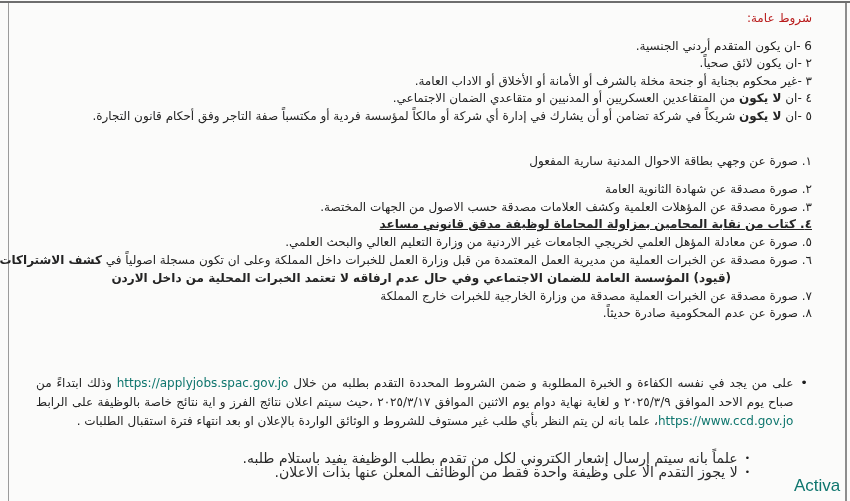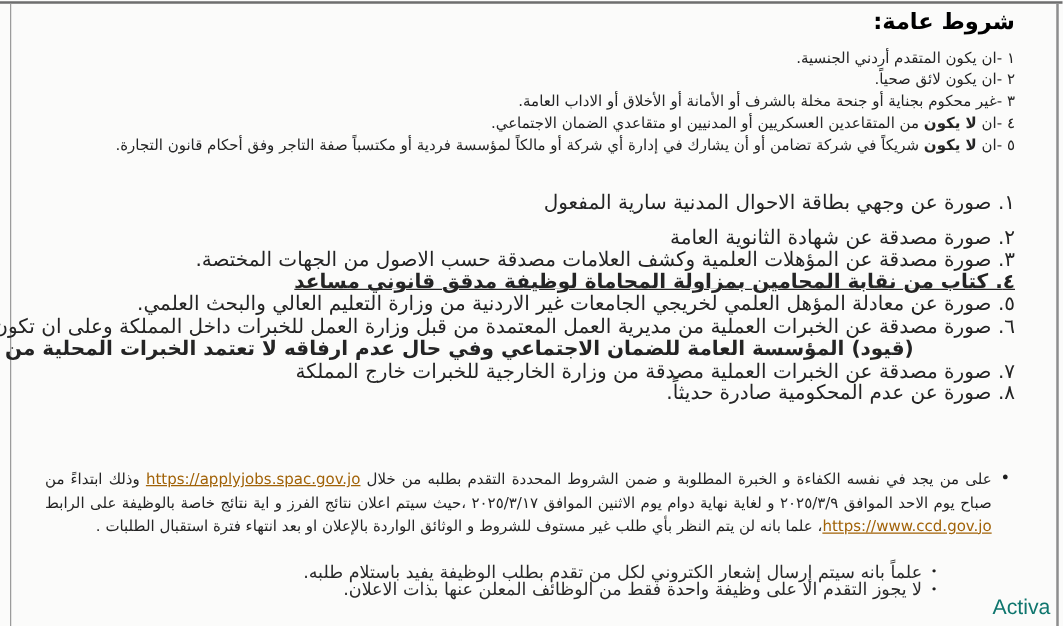--- a/index.html
+++ b/index.html
@@ -6,37 +6,37 @@
   body{
     width:850px;height:501px;position:relative;overflow:hidden;
     background:#fbfbfa;color:#222;
     font-family:"DejaVu Sans",sans-serif;
   }
   .topline{position:absolute;top:1px;left:0;width:850px;height:2px;background:#6e6e6e;}
   .leftline{position:absolute;top:3px;left:8px;width:1px;height:498px;background:#9b9b9b;}
   .rightline{position:absolute;top:3px;left:845px;width:2px;height:498px;background:#8d8d8d;}
 
   section{direction:rtl;text-align:right;}
-  .sec-h{font-size:18px;font-weight:bold;line-height:14px;margin:0;color:#000000;}
+  .sec-h{font-size:12px;font-weight:normal;line-height:14px;margin:0;color:#b91c1c;}
 
   .conditions{position:absolute;top:11px;right:38px;left:20px;}
   .conditions .list{margin-top:13px;}
   .c-item{font-size:12px;line-height:17.4px;white-space:nowrap;color:#242424;}
 
   .docs{position:absolute;top:144px;right:38px;left:12px;}
   .docs .list{margin-top:9px;}
-  .d-item{font-size:16px;line-height:17.8px;white-space:nowrap;color:#242424;}
+  .d-item{font-size:12px;line-height:17.8px;white-space:nowrap;color:#242424;}
   .d-item.gap-after{margin-bottom:10px;}
   .d-item.bold-underline{font-weight:bold;text-decoration:underline;}
   .d-line2{margin-left:0;margin-right:81px;font-weight:bold;}
 
   .apply{position:absolute;top:374px;right:42px;left:36px;display:flex;gap:7px;align-items:flex-start;}
   .blt{font-size:13px;line-height:18.8px;color:#1d1d1d;flex:0 0 auto;}
   .apply-text{margin:0;flex:1;font-size:12px;line-height:18.8px;text-align:justify;color:#242424;}
-  a.link{color:#a16207;text-decoration:underline;font-family:"DejaVu Sans",sans-serif;cursor:pointer;}
+  a.link{color:#0f766e;font-family:"DejaVu Sans",sans-serif;cursor:pointer;}
 
   .notes{position:absolute;top:452px;right:100px;left:200px;}
   .note-row{display:flex;gap:7px;align-items:flex-start;}
   .note-row .blt{font-size:9px;line-height:13.5px;}
   .note-text{font-size:14px;line-height:13.5px;white-space:nowrap;color:#2a2a2a;}
 
   .watermark{
     position:absolute;top:476px;left:794px;white-space:nowrap;
     font-family:"Liberation Sans",sans-serif;font-size:17px;color:#0f766e;
   }
@@ -45,21 +45,21 @@
 </head>
 <body>
 
 <div class="topline"></div>
 <div class="leftline"></div>
 <div class="rightline"></div>
 
 <section class="conditions" dir="rtl">
   <h2 class="sec-h">شروط عامة:</h2>
   <div class="list">
-    <div class="c-item">١ -ان يكون المتقدم أردني الجنسية.</div>
+    <div class="c-item">6 -ان يكون المتقدم أردني الجنسية.</div>
     <div class="c-item">٢ -ان يكون لائق صحياً.</div>
     <div class="c-item">٣ -غير محكوم بجناية أو جنحة مخلة بالشرف أو الأمانة أو الأخلاق أو الاداب العامة.</div>
     <div class="c-item"><span>٤ -ان </span><b>لا يكون</b><span> من المتقاعدين العسكريين أو المدنيين او متقاعدي الضمان الاجتماعي.</span></div>
     <div class="c-item"><span>٥ -ان </span><b>لا يكون</b><span> شريكاً في شركة تضامن أو أن يشارك في إدارة أي شركة أو مالكاً لمؤسسة فردية أو مكتسباً صفة التاجر وفق أحكام قانون التجارة.</span></div>
   </div>
 </section>
 
 <section class="docs" dir="rtl">
   <div class="list">
     <div class="d-item gap-after">١. صورة عن وجهي بطاقة الاحوال المدنية سارية المفعول</div>

